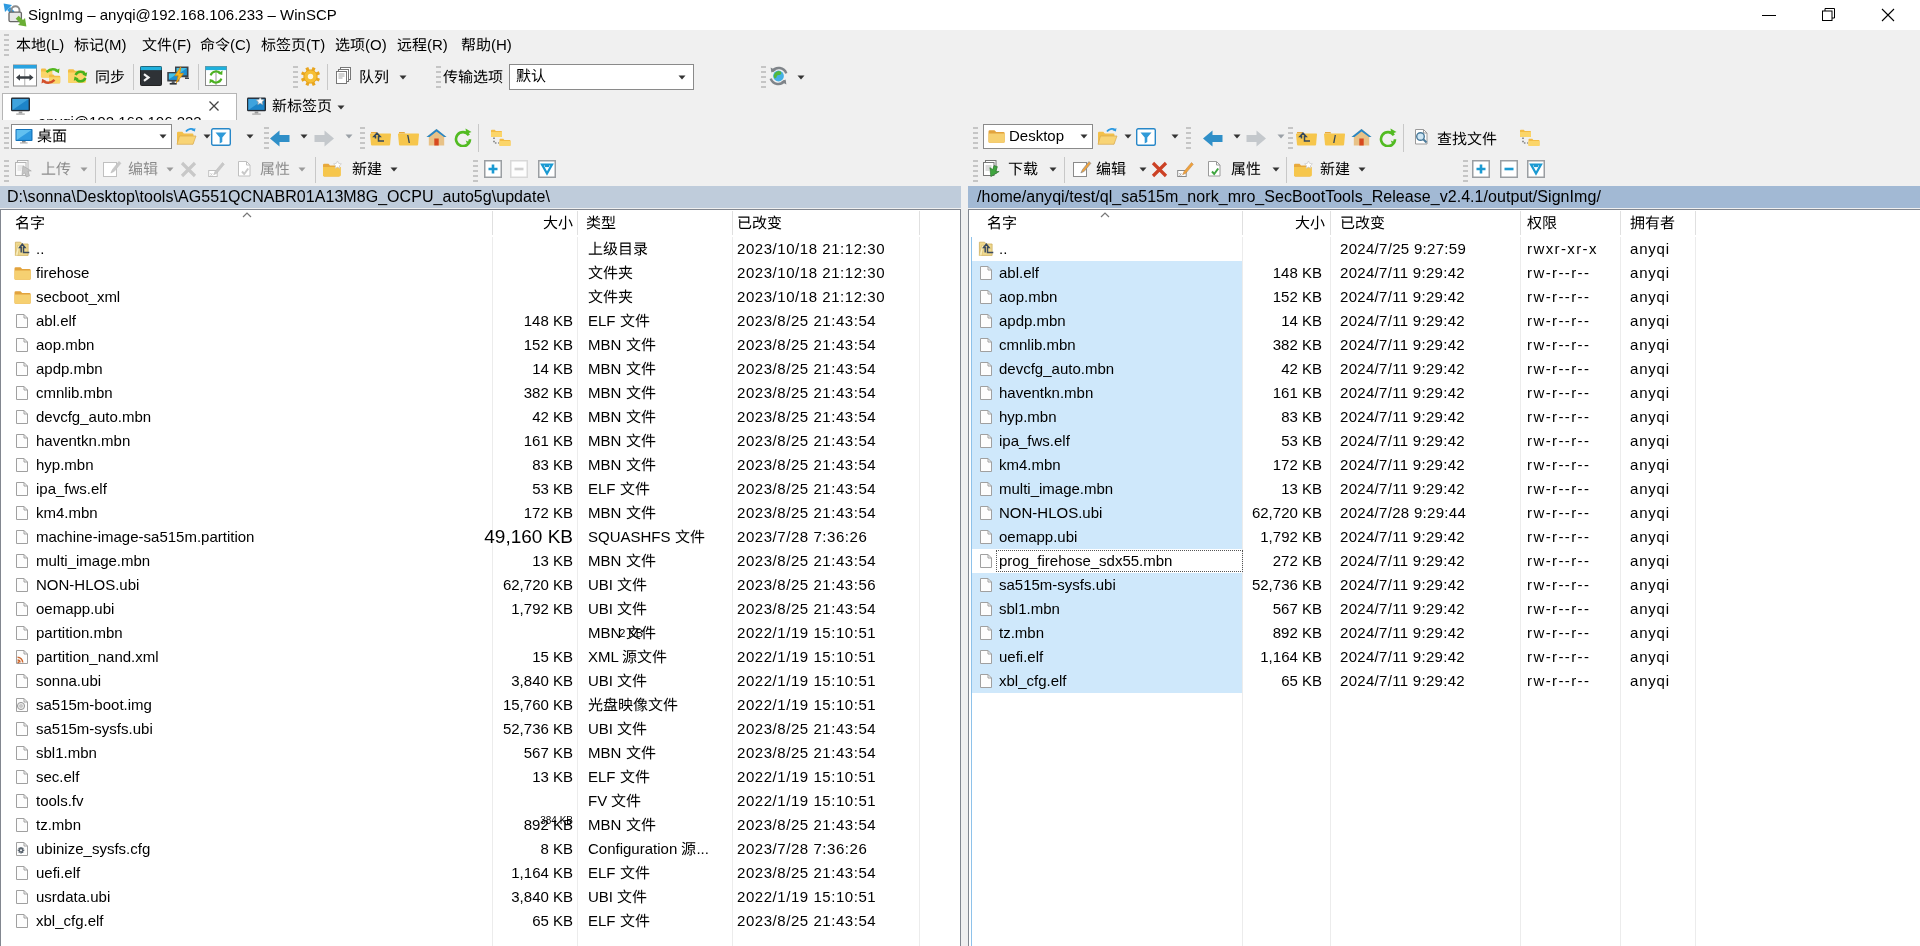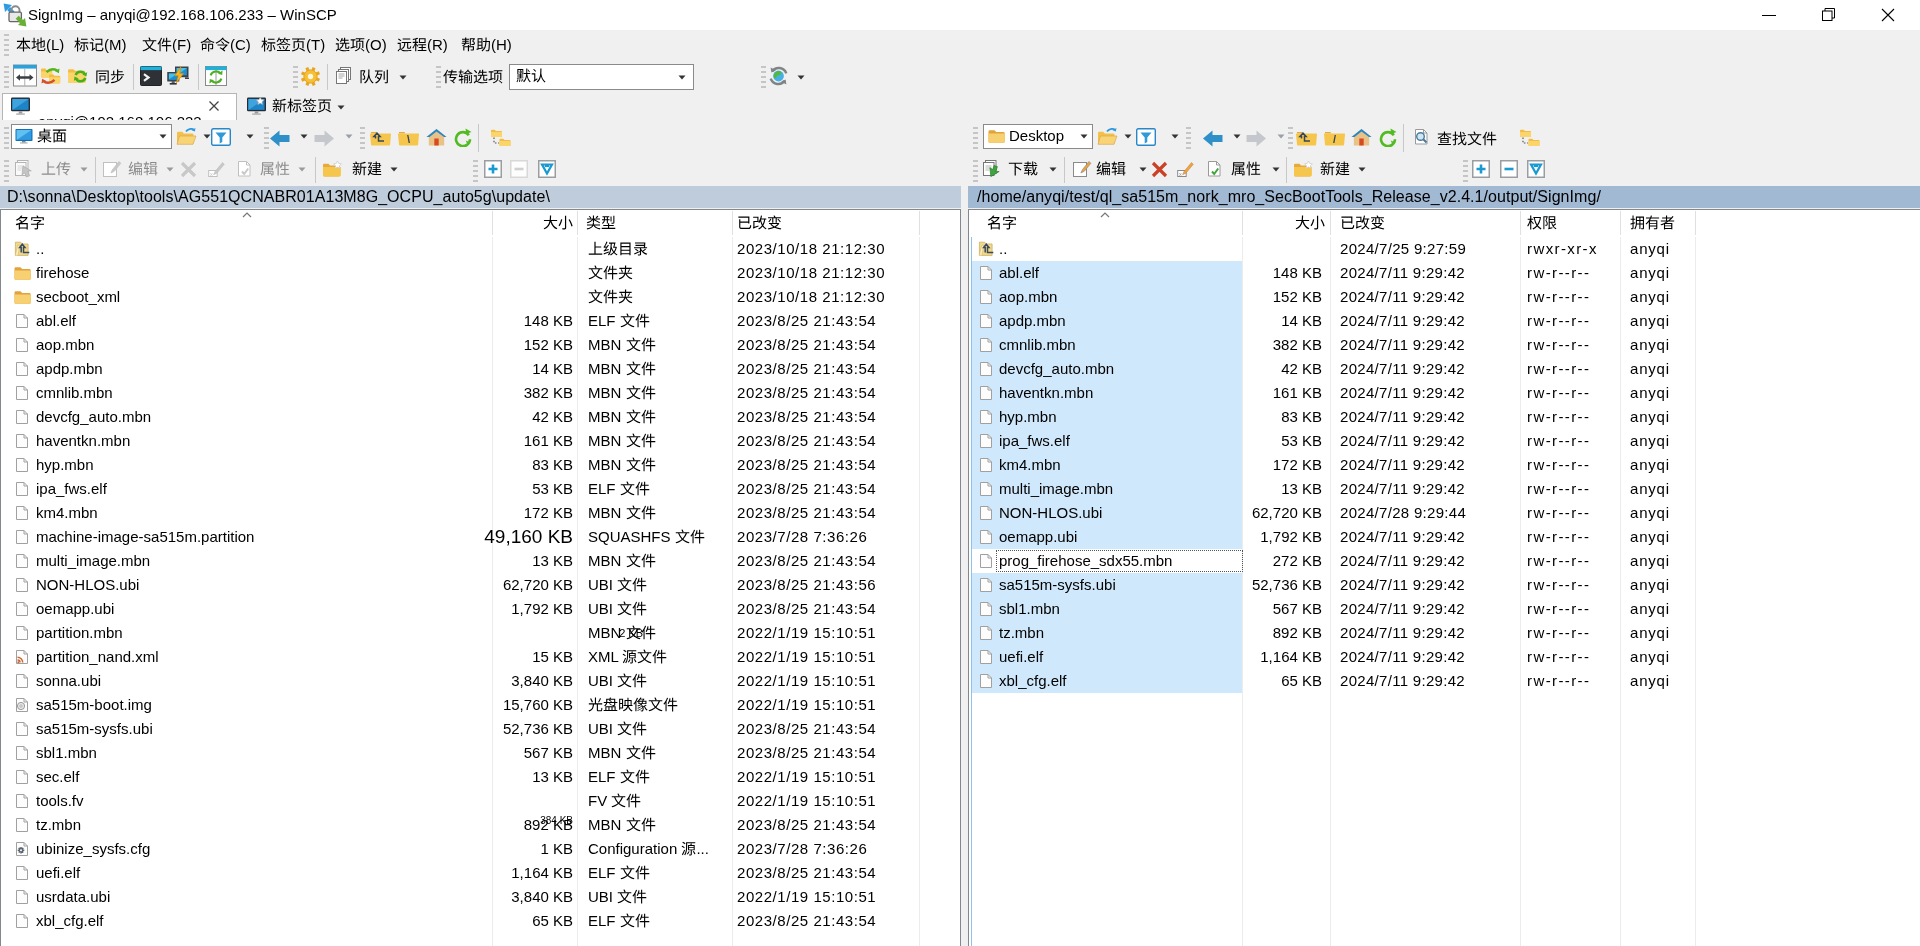--- a/index.html
+++ b/index.html
@@ -937,21 +937,21 @@
     <path d="M10 1.5 v3.5 h3.5" fill="none" stroke="#a0a0a0" stroke-width="1"></path>
     <g fill="#5c6670">
       <circle cx="7" cy="9.2" r="2.1"></circle>
       <g stroke="#5c6670" stroke-width="1.5">
         <path d="M7 5.9v6.6M3.7 9.2h6.6M4.7 6.9l4.6 4.6M9.3 6.9l-4.6 4.6"></path>
       </g>
     </g>
     <circle cx="7" cy="9.2" r="1" fill="#fff"></circle>
   </svg>
 <div style="position:absolute;left:36px;top:837px;height:24px;line-height:24px;font-size:15px;white-space:nowrap;">ubinize_sysfs.cfg</div>
-<div style="position:absolute;right:1347px;top:837px;height:24px;line-height:24px;font-size:15px;white-space:nowrap;">1 KB</div>
+<div style="position:absolute;right:1347px;top:837px;height:24px;line-height:24px;font-size:15px;white-space:nowrap;">8 KB</div>
 <div style="position:absolute;left:588px;top:837px;height:24px;line-height:24px;font-size:15px;white-space:nowrap;"><span style="white-space:pre">Configuration </span><svg width="15" height="15" viewBox="0 0 1000 1000" style="vertical-align:-0.13em;fill:#000000" class="cjs">
       <use href="#g6E90" x="0"></use>
     </svg><span style="white-space:pre">...</span></div>
 <div style="position:absolute;left:737px;top:837px;height:24px;line-height:24px;font-size:15px;white-space:nowrap;letter-spacing:0.55px">2023/7/28 7:36:26</div>
 <svg style="position:absolute;left:14px;top:865px;" width="16" height="16" viewBox="0 0 16 16">
     <path d="M2.5 1.5 h7.5 l3.5 3.5 v9.5 h-11 z" fill="#fdfdfd" stroke="#a0a0a0" stroke-width="1"></path>
     <path d="M10 1.5 v3.5 h3.5" fill="none" stroke="#a0a0a0" stroke-width="1"></path>
   </svg>
 <div style="position:absolute;left:36px;top:861px;height:24px;line-height:24px;font-size:15px;white-space:nowrap;">uefi.elf</div>
 <div style="position:absolute;right:1347px;top:861px;height:24px;line-height:24px;font-size:15px;white-space:nowrap;">1,164 KB</div>

